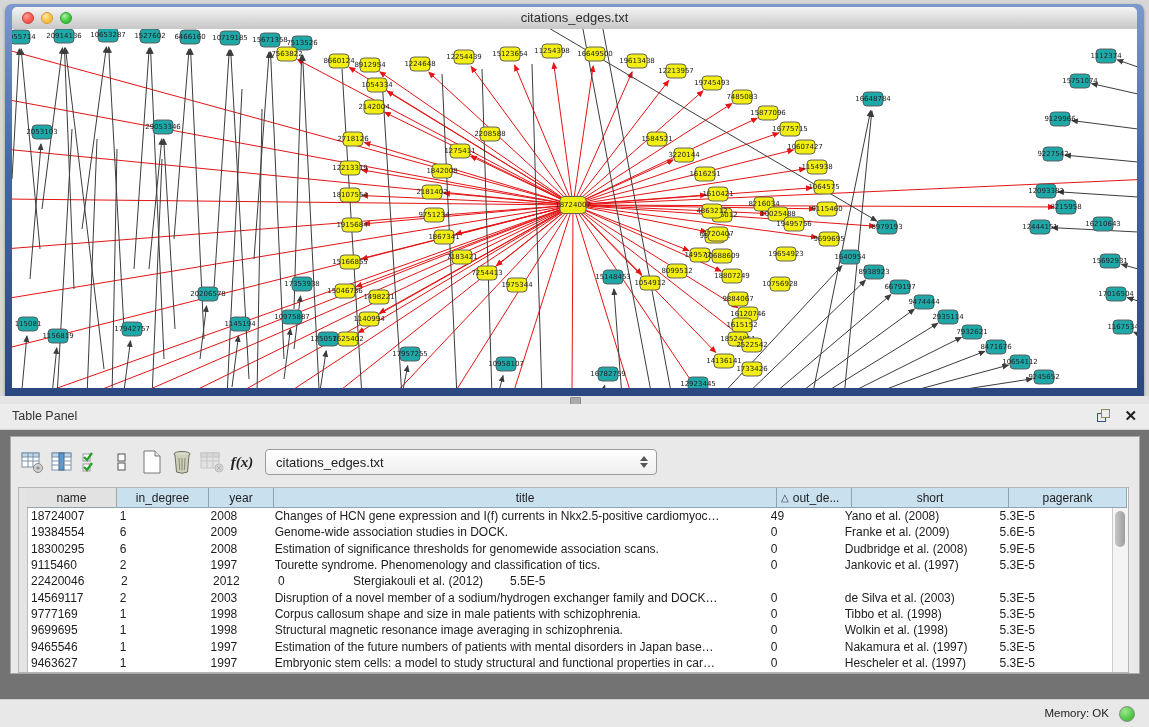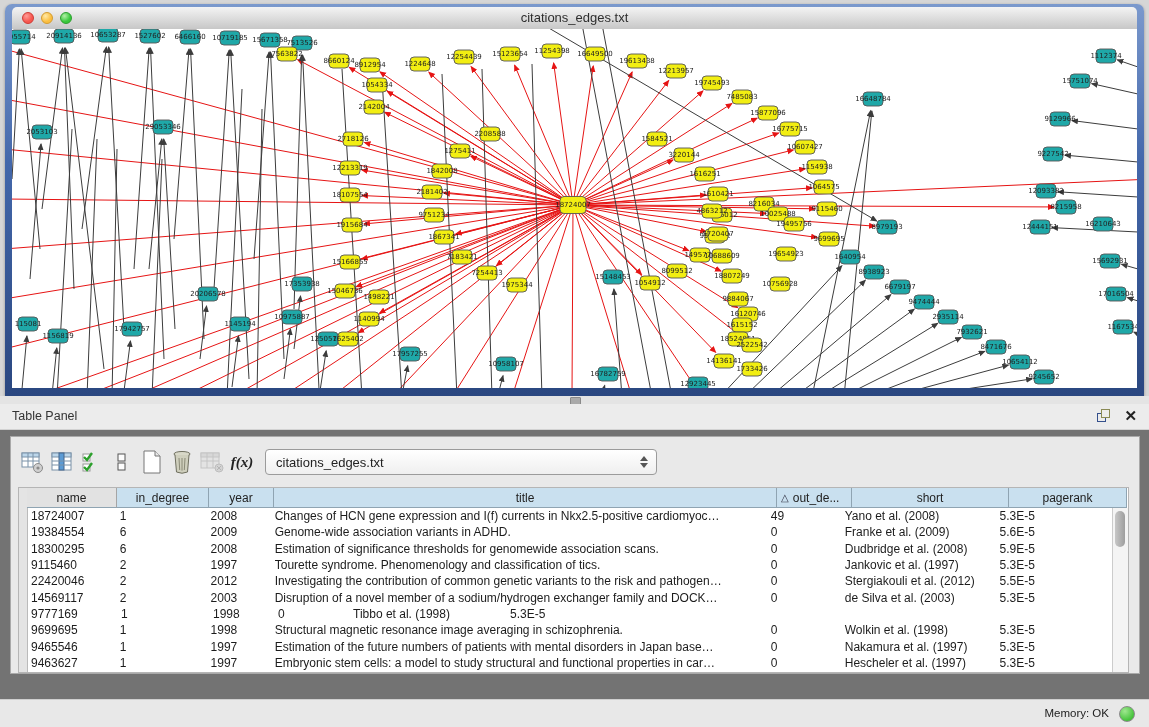--- a/index.html
+++ b/index.html
@@ -807,21 +807,21 @@
             <div class="cell c2">2008</div>
             <div class="cell c3">Changes of HCN gene expression and I(f) currents in Nkx2.5-positive cardiomyoc…</div>
             <div class="cell c4">49</div>
             <div class="cell c5">Yano et al. (2008)</div>
             <div class="cell c6">5.3E-5</div>
           </div>
           <div class="trow">
             <div class="cell c0">19384554</div>
             <div class="cell c1">6</div>
             <div class="cell c2">2009</div>
-            <div class="cell c3">Genome-wide association variants in ADHD.</div>
+            <div class="cell c3">Genome-wide association studies in DOCK.</div>
             <div class="cell c4">0</div>
             <div class="cell c5">Franke et al. (2009)</div>
             <div class="cell c6">5.6E-5</div>
           </div>
           <div class="trow">
             <div class="cell c0">18300295</div>
             <div class="cell c1">6</div>
             <div class="cell c2">2008</div>
             <div class="cell c3">Estimation of significance thresholds for genomewide association scans.</div>
             <div class="cell c4">0</div>
@@ -834,38 +834,38 @@
             <div class="cell c2">1997</div>
             <div class="cell c3">Tourette syndrome. Phenomenology and classification of tics.</div>
             <div class="cell c4">0</div>
             <div class="cell c5">Jankovic et al. (1997)</div>
             <div class="cell c6">5.3E-5</div>
           </div>
           <div class="trow">
             <div class="cell c0">22420046</div>
             <div class="cell c1">2</div>
             <div class="cell c2">2012</div>
-            <div class="cell c3">Investigating the contribution of common genetic variants to the risk and pathogen…</div>
             <div class="cell c4">0</div>
             <div class="cell c5">Stergiakouli et al. (2012)</div>
             <div class="cell c6">5.5E-5</div>
           </div>
           <div class="trow">
             <div class="cell c0">14569117</div>
             <div class="cell c1">2</div>
             <div class="cell c2">2003</div>
             <div class="cell c3">Disruption of a novel member of a sodium/hydrogen exchanger family and DOCK…</div>
             <div class="cell c4">0</div>
             <div class="cell c5">de Silva et al. (2003)</div>
             <div class="cell c6">5.3E-5</div>
           </div>
           <div class="trow">
             <div class="cell c0">9777169</div>
             <div class="cell c1">1</div>
             <div class="cell c2">1998</div>
+            <div class="cell c3">Corpus callosum shape and size in male patients with schizophrenia.</div>
             <div class="cell c4">0</div>
             <div class="cell c5">Tibbo et al. (1998)</div>
             <div class="cell c6">5.3E-5</div>
           </div>
           <div class="trow">
             <div class="cell c0">9699695</div>
             <div class="cell c1">1</div>
             <div class="cell c2">1998</div>
             <div class="cell c3">Structural magnetic resonance image averaging in schizophrenia.</div>
             <div class="cell c4">0</div>

